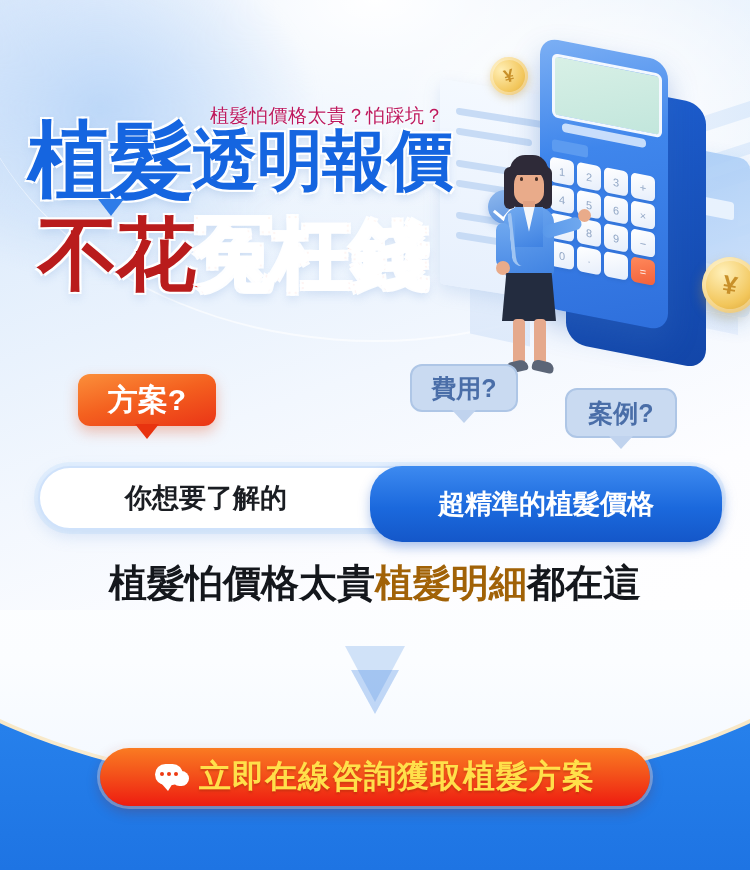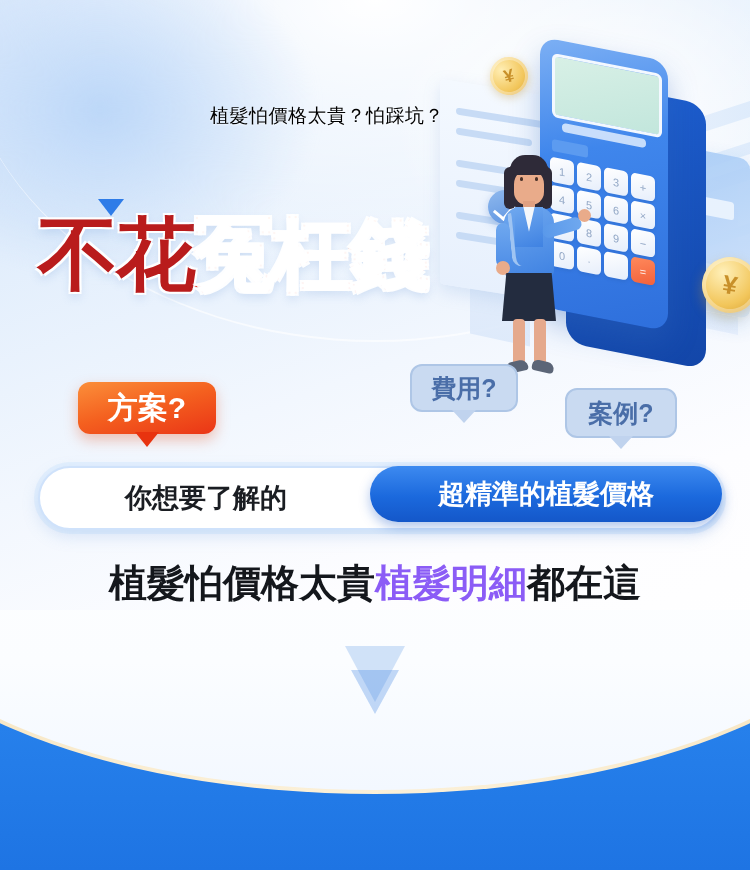--- a/index.html
+++ b/index.html
@@ -151,21 +151,21 @@
     box-shadow:0 5px 12px rgba(190,150,60,.35), inset 0 0 0 4px rgba(255,255,255,.32);
     transform:rotate(10deg);
   }
   .yen{position:absolute;left:0;top:0;width:100%;height:100%;display:flex;align-items:center;justify-content:center;
     color:#c8902a;font-weight:bold;font-size:18px;}
   .coin-b .yen{font-size:26px;}
 
   
   .kicker{
     position:absolute;left:210px;top:103px;
-    font-size:19px;color:#000000;letter-spacing:.5px;white-space:nowrap;
+    font-size:19px;color:#be185d;letter-spacing:.5px;white-space:nowrap;
     text-shadow:0 1px 2px rgba(255,255,255,.9);
   }
   .h-line1{
     position:absolute;left:28px;top:118px;
     font-size:66px;font-weight:bold;line-height:1;white-space:nowrap;
     color:#1565e0;letter-spacing:-1px;
     text-shadow:2px 2px 0 rgba(255,255,255,.95), -2px -2px 0 rgba(255,255,255,.95),
                 2px -2px 0 rgba(255,255,255,.95), -2px 2px 0 rgba(255,255,255,.95),
                 0 4px 8px rgba(120,160,215,.35);
   }
@@ -192,21 +192,21 @@
   .bub{
     position:absolute;border-radius:12px;
     display:flex;align-items:center;justify-content:center;
     font-weight:bold;white-space:nowrap;
   }
   .bub:after{
     content:"";position:absolute;left:50%;bottom:-13px;margin-left:-12px;
     width:0;height:0;border-left:12px solid transparent;border-right:12px solid transparent;
   }
   .bub-hot{
-    left:78px;top:382px;width:138px;height:52px;font-size:30px;color:#fff;
+    left:78px;top:374px;width:138px;height:52px;font-size:30px;color:#fff;
     background:linear-gradient(165deg,#fb8f3a 0%,#f4601f 48%,#ea3516 100%);
     box-shadow:0 6px 14px rgba(228,90,40,.35);
   }
   .bub-hot:after{border-top:15px solid #e8330f;}
   .bub-cool{
     font-size:25px;color:#4a6ea8;
     background:#c9daf1;border:2px solid #aec6e6;
   }
   .bub-cool:after{border-top:13px solid #c0d3ee;}
   .bub-b1{left:252px;top:391px;width:104px;height:44px;}
@@ -218,33 +218,33 @@
     position:absolute;left:38px;top:466px;width:680px;height:60px;
     background:#ffffff;border-radius:32px;
     border:2px solid #cfe2fb;
     box-shadow:0 6px 16px rgba(120,165,225,.25), 0 0 0 4px rgba(214,233,253,.5);
     display:flex;align-items:center;
   }
   .pill-left{
     flex:0 0 332px;text-align:center;font-size:27px;font-weight:bold;color:#1a1d22;
   }
   .pill-right{
-    position:absolute;left:330px;top:-2px;width:352px;height:56px;border-radius:32px;
+    position:absolute;left:330px;top:-2px;width:352px;height:76px;border-radius:32px;
     background:linear-gradient(180deg,#3d8af0 0%,#1b69dd 55%,#1457c9 100%);
     color:#fff;font-size:27px;font-weight:bold;
     display:flex;align-items:center;justify-content:center;
     box-shadow:0 5px 12px rgba(25,90,200,.35);
   }
 
   
   .subline{
     position:absolute;left:0;top:558px;width:750px;text-align:center;
     font-size:38px;font-weight:bold;color:#14171c;white-space:nowrap;
   }
-  .subline .hot{color:#8b5cf6;}
+  .subline .hot{color:#a16207;}
 
   
   .blue-sec{
     position:absolute;left:0;top:610px;width:750px;height:260px;
     background:linear-gradient(180deg,#2f8bef 0%,#2680eb 45%,#1e74e3 100%);
     overflow:hidden;
   }
   .blue-sec .arcwhite{
     position:absolute;left:-130px;top:-250px;width:1010px;height:430px;
     border-radius:50%;
@@ -381,20 +381,23 @@
     <div class="coin-a">
       <span class="yen">¥</span>
     </div>
     <div class="coin-b">
       <span class="yen">¥</span>
     </div>
   </div>
 
   <div class="kicker">植髮怕價格太貴？怕踩坑？</div>
 
+  <div class="h-line1">
+    <span class="big">植髮</span><span>透明報價</span>
+  </div>
 
   <div class="tri-mark"></div>
 
   <div class="h-line2">
     <span class="dark">不花</span><span class="warm">冤枉錢</span>
   </div>
 
   <div class="bub bub-hot">方案?</div>
   <div class="bub bub-cool bub-b2">費用?</div>
   <div class="bub bub-cool bub-b3">案例?</div>
@@ -408,14 +411,26 @@
     <span>植髮怕價格太貴</span><span class="hot">植髮明細</span><span>都在這</span>
   </div>
 
   <div class="blue-sec">
     <div class="arcgold"></div>
     <div class="arcwhite"></div>
     <div class="chev"></div>
     <div class="chev2"></div>
   </div>
 
+  <div class="cta">
+    <span class="chat">
+      <span class="b2"></span>
+      <span class="b1"></span>
+      <span class="dots">
+          <i></i>
+          <i></i>
+          <i></i>
+        </span>
+    </span>
+    <span class="label">立即在線咨詢獲取植髮方案</span>
+  </div>
 
 </div>
 
 </body></html>

